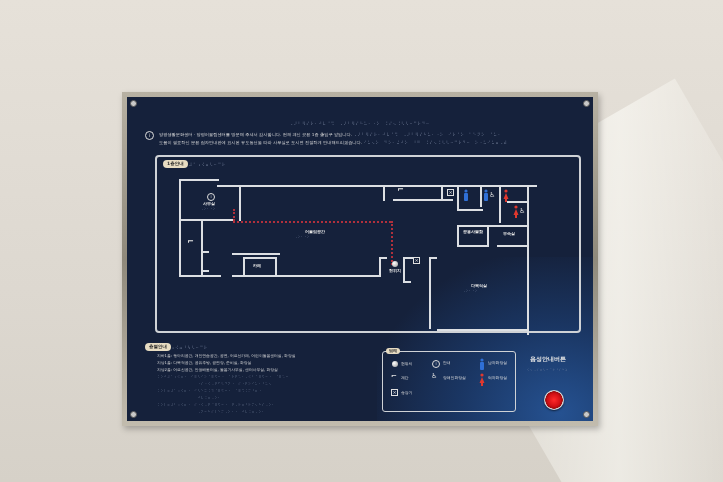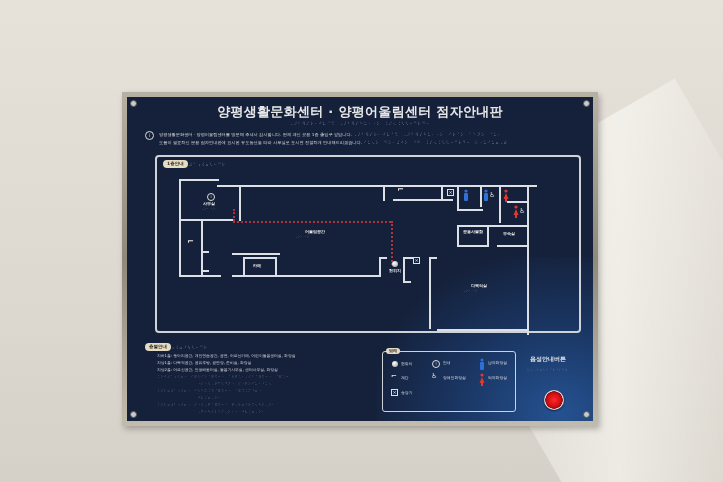--- a/index.html
+++ b/index.html
@@ -92,21 +92,20 @@
 <div class="frame"></div>
 
 <div class="board">
   <div class="board-shine"></div>
 
   <div class="screw" style="left:3px;top:3px;"></div>
   <div class="screw" style="right:3px;top:3px;"></div>
   <div class="screw" style="left:3px;bottom:3px;"></div>
   <div class="screw" style="right:3px;bottom:3px;"></div>
 
-  <div class="title">양평생활문화센터 · 양평어울림센터 점자안내판</div>
   <div class="title-braille braille">⠠⠜⠃⠻⠎⠗⠂⠚⠧⠈⠩⠀⠠⠜⠃⠻⠎⠓⠥⠂⠐⠕⠀⠨⠎⠢⠨⠣⠣⠒⠉⠗⠙⠒</div>
 
   <div class="intro">
     <div class="info-icon">i</div>
     <div class="lines">
       <div>
         <span>양평생활문화센터 · 양평어울림센터를 방문해 주셔서 감사합니다. 현재 계신 곳은 1층 출입구 앞입니다.</span>
         <span class="braille">⠠⠜⠃⠻⠎⠗⠂⠚⠧⠈⠩⠀⠠⠜⠃⠻⠎⠓⠥⠂⠐⠕⠀⠊⠗⠈⠕⠀⠁⠑⠝⠕⠀⠈⠥⠂</span>
       </div>
       <div>

